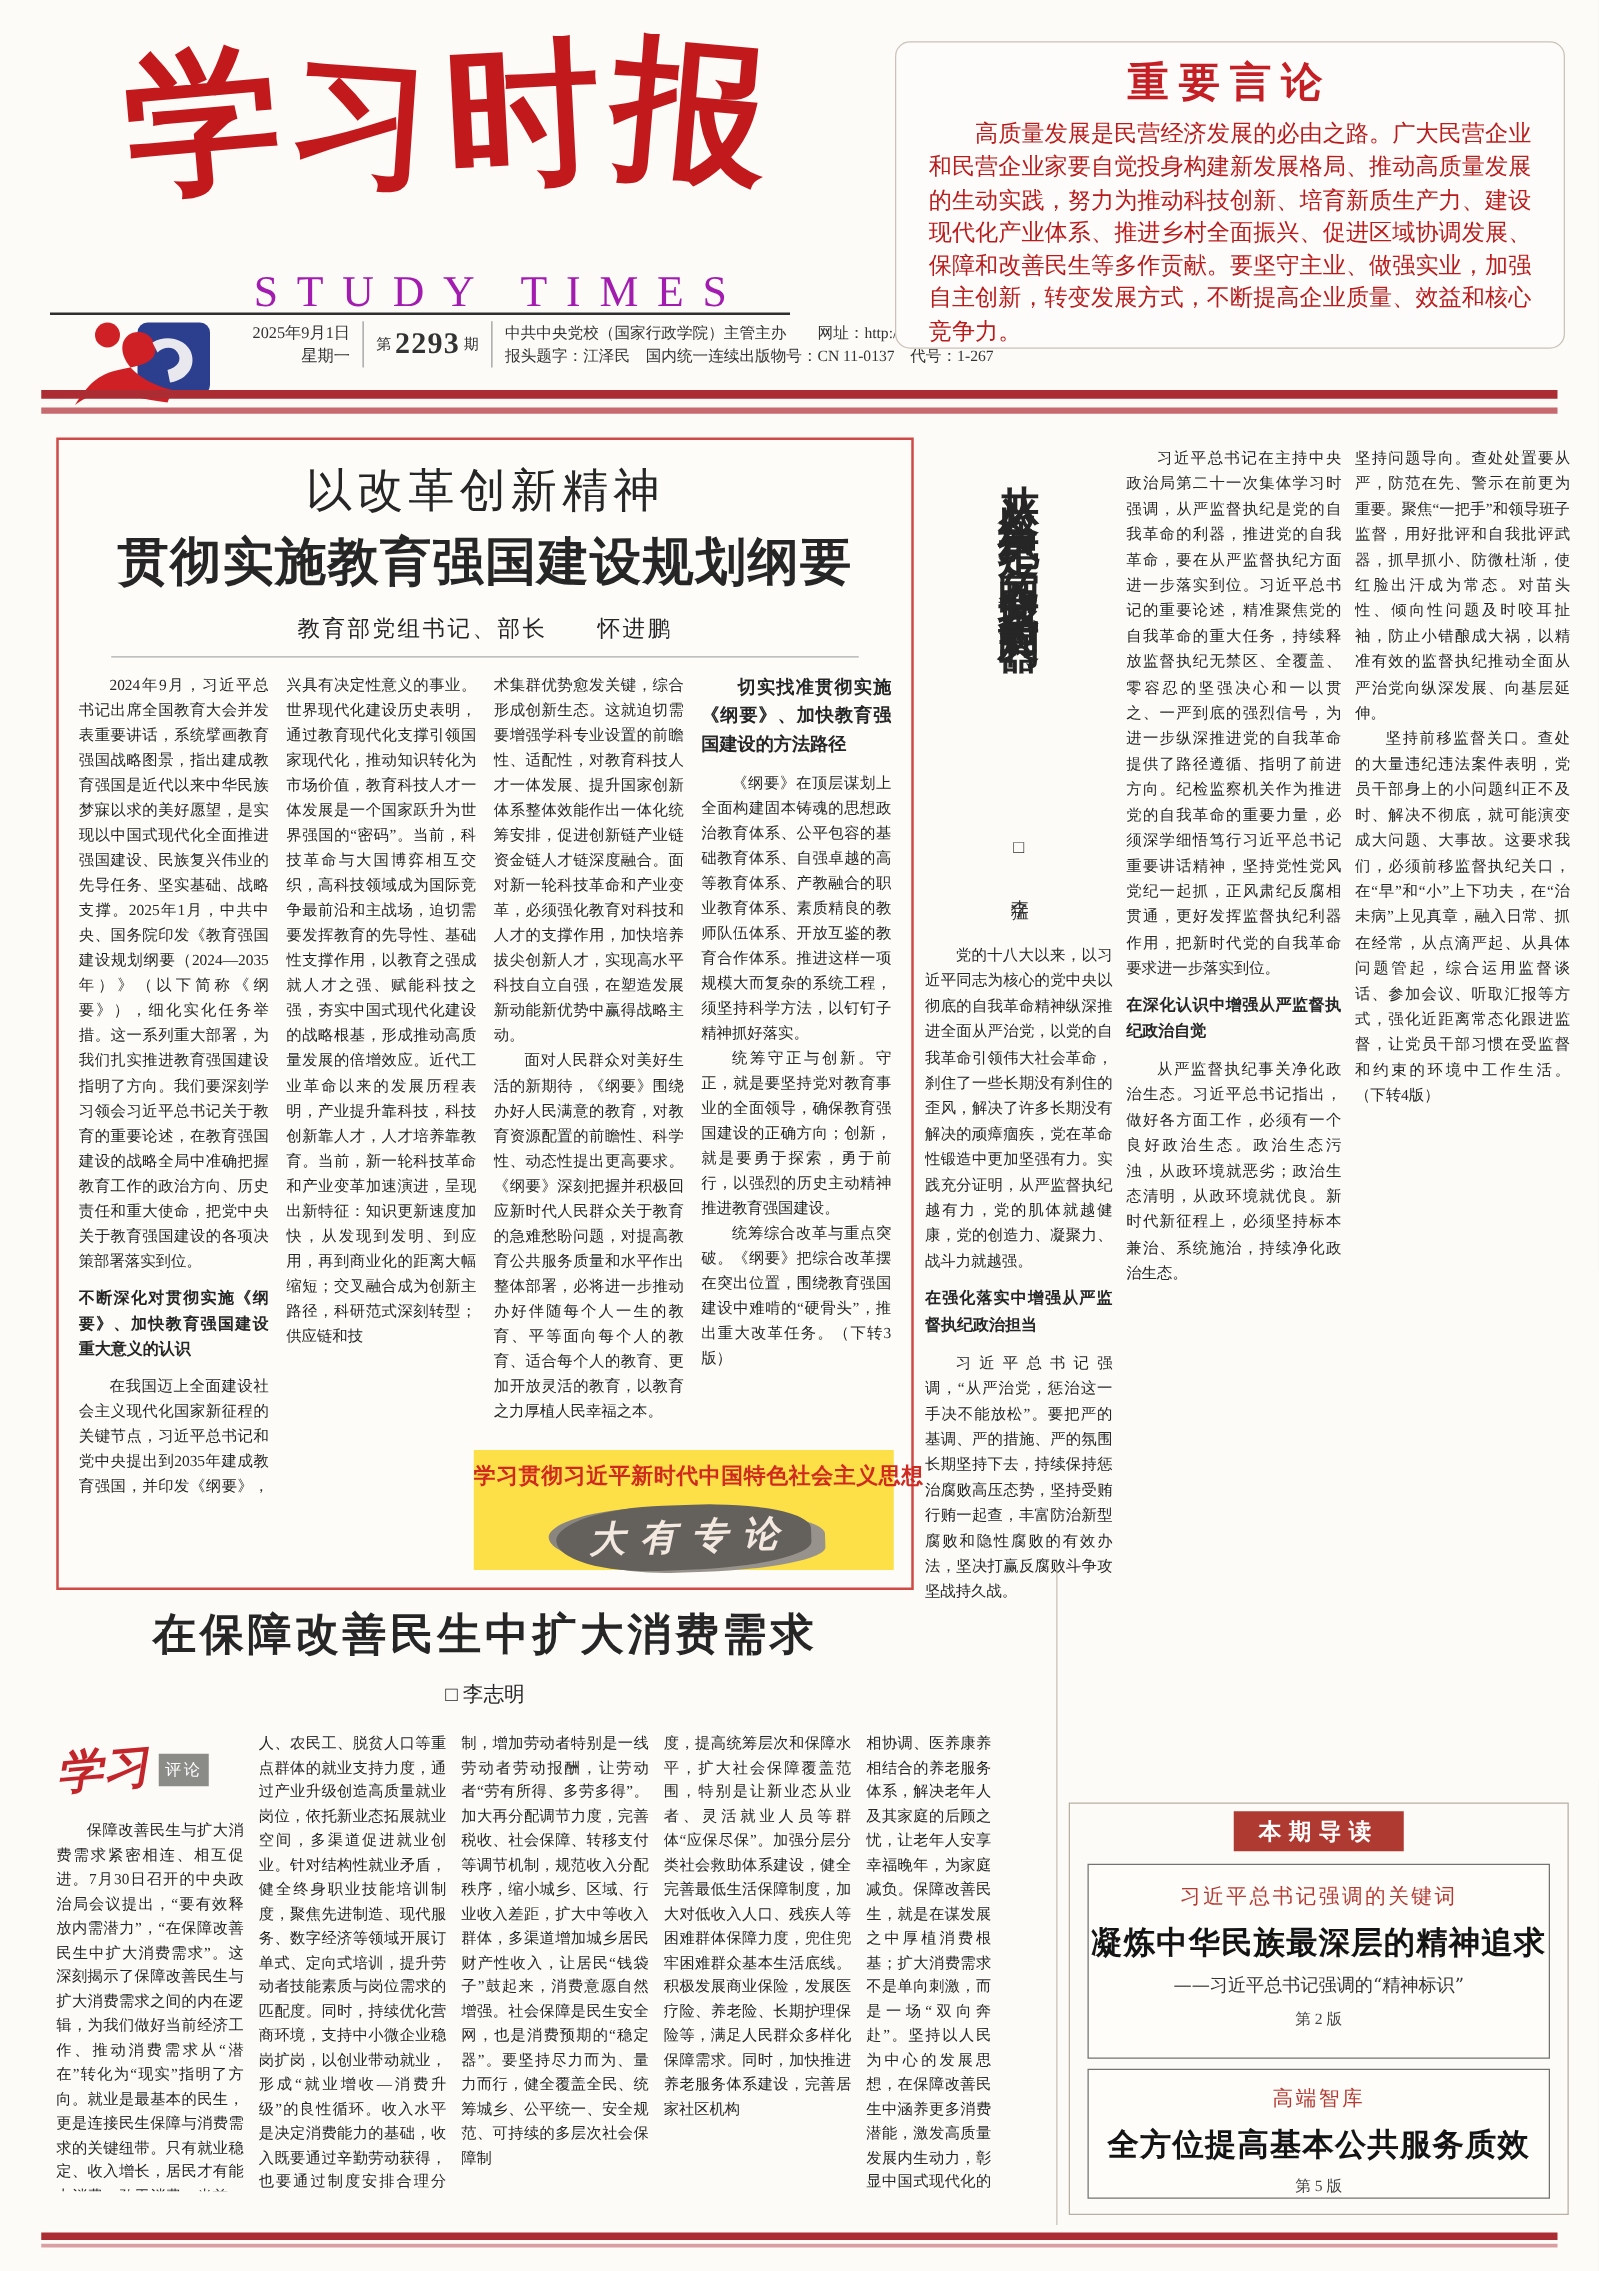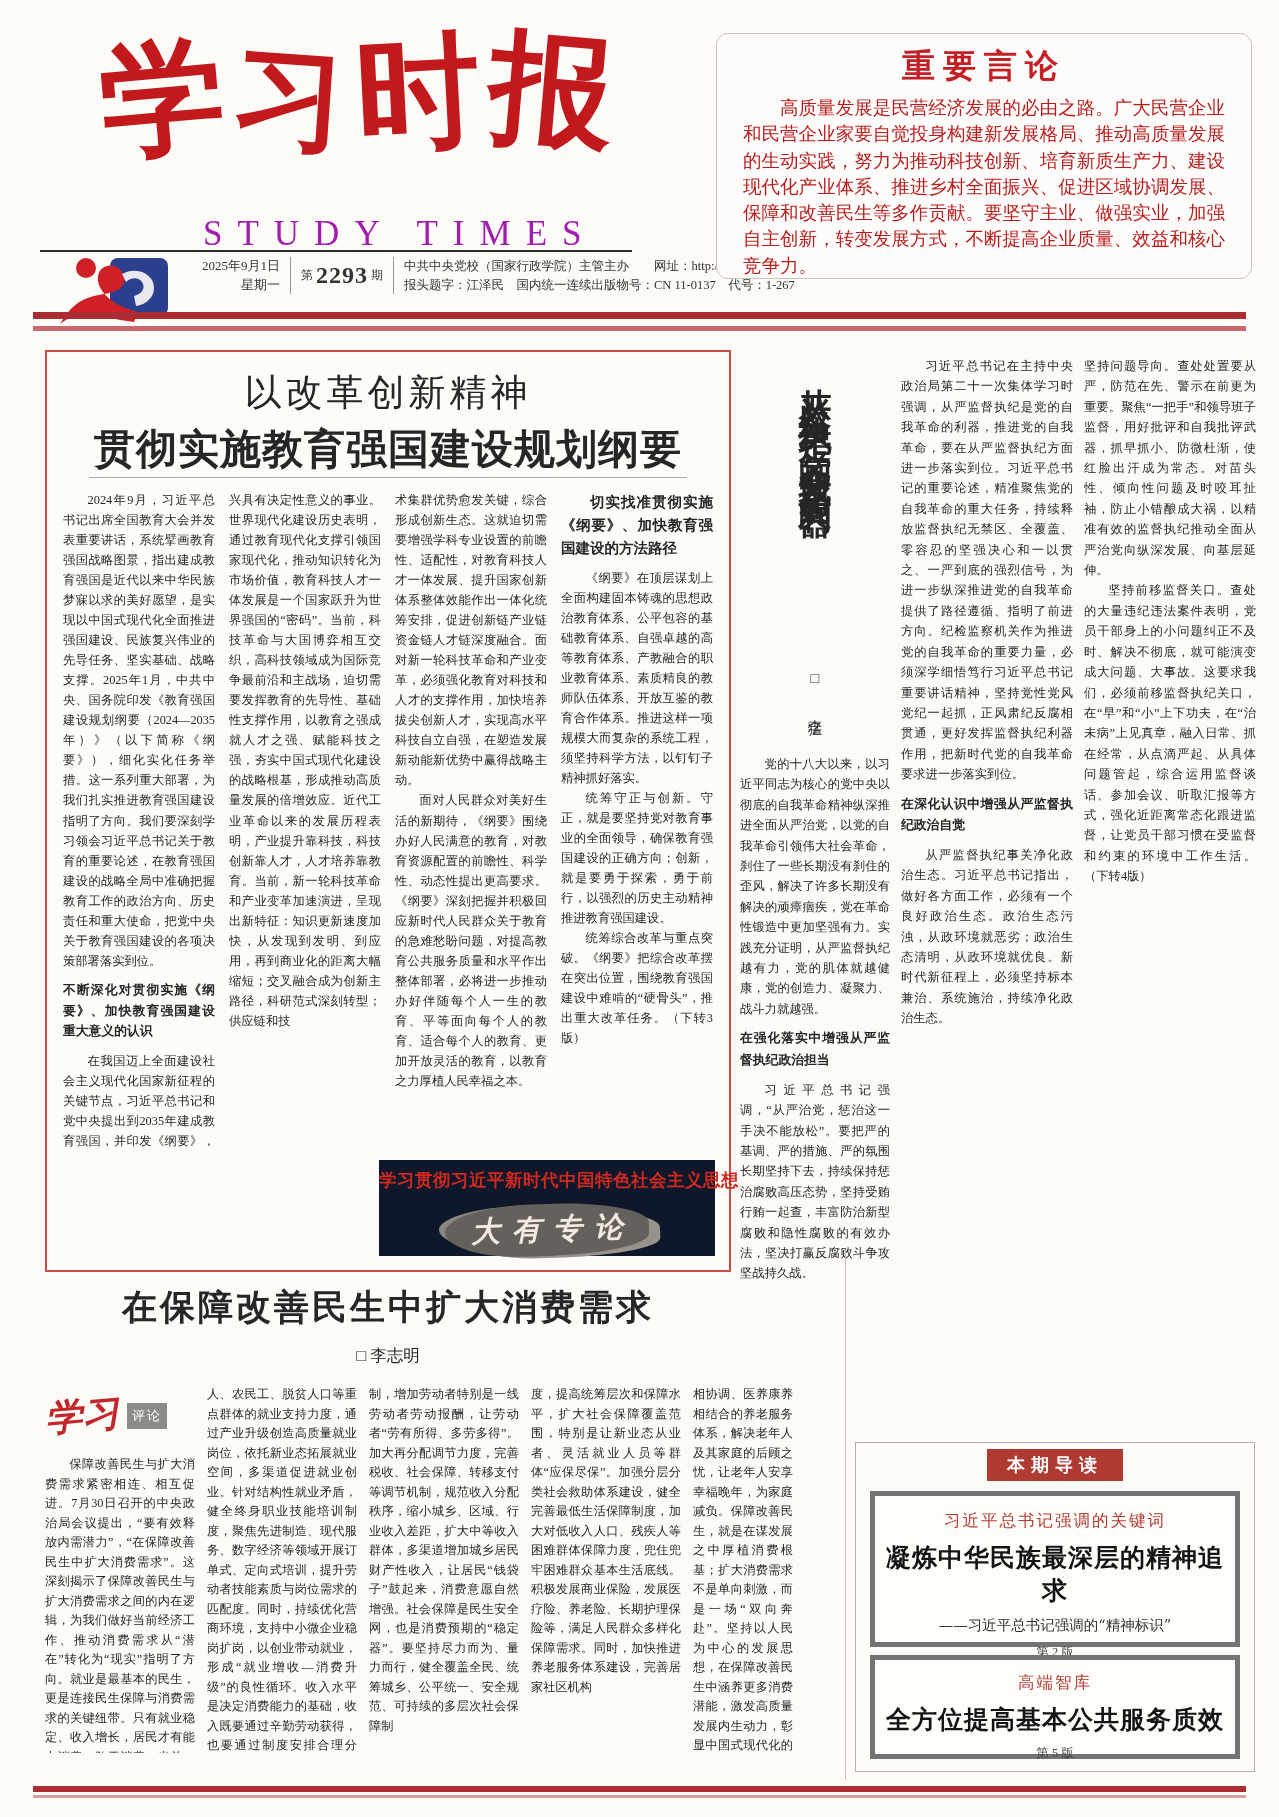--- a/index.html
+++ b/index.html
@@ -46,40 +46,40 @@
   .main-h1 { text-align:center; font-family:"DejaVu Serif", serif; font-weight:normal; font-size:37px; letter-spacing:4px; }
   .main-h2 { text-align:center; font-family:"DejaVu Serif", serif; font-weight:bold; font-size:41px; letter-spacing:1px; margin-top:4px; }
   .main-byline { text-align:center; font-size:18px; margin:14px 0 10px; letter-spacing:2px; }
   .main-rule { border-top:1px solid #aaa; width:92%; margin:0 auto 12px; }
   .main-cols { display:grid; grid-template-columns:repeat(4, 1fr); gap:0 14px; height:660px; }
   .col { overflow:hidden; font-size:12.3px; line-height:1.63; text-align:justify; }
   .col p { text-indent:2em; }
   .subhead { font-weight:bold; font-size:12.8px; margin:9px 0; text-indent:0 !important; }
   .lead-bold { font-weight:bold; font-size:14.5px; line-height:1.6; margin-bottom:8px; font-family:"DejaVu Serif", serif; }
   .col-pad { padding-bottom:128px; }
-  .slogan-wrap { position:absolute; right:14px; bottom:14px; width:336px; text-align:center; background:#0f172a; padding-top:8px; }
+  .slogan-wrap { position:absolute; right:14px; bottom:14px; width:336px; text-align:center; background:#fde047; padding-top:8px; }
   .slogan { color:#d02a20; font-weight:bold; font-size:17.5px; white-space:nowrap; letter-spacing:0.5px; }
   .ink-stamp { display:inline-block; margin-top:12px; background:#64615c; color:#f3e9e0;
     font-size:29px; font-weight:bold; font-style:italic; letter-spacing:12px; padding:6px 14px 6px 26px;
     border-radius:48% 52% 55% 45% / 55% 48% 42% 58%; transform:rotate(-2deg);
     box-shadow:14px 5px 0 -3px #97938c, -10px -3px 0 -4px #8a867f; }
   
   .right-art { position:absolute; left:740px; top:356px; width:516px; height:1078px;
     display:grid; grid-template-columns:150px 172px 172px; gap:0 11px; }
   .right-art .col { font-size:12.3px; line-height:1.66; }
   .vtitle-block { height:398px; display:flex; justify-content:center; padding-top:6px; }
   .vtitle { writing-mode:vertical-rl; text-orientation:upright; }
   .vtitle .tline { font-family:"DejaVu Serif", serif; font-weight:bold; font-size:33px; letter-spacing:7px; line-height:1.45; display:inline-block; }
   .vauthor { writing-mode:vertical-rl; text-orientation:upright; font-size:14.5px; padding-top:168px; letter-spacing:3px; color:#333; display:inline-block; }
   
   .guide-box { position:absolute; left:855px; top:1442px; width:400px; height:330px;
     border:1.5px solid #b7afa2; background:#fcfbf7; }
   .guide-badge { position:absolute; left:50%; top:6px; transform:translateX(-50%);
     background:#ae3a32; color:#fff; font-size:18px; font-weight:bold; letter-spacing:6px; padding:4px 20px; }
-  .guide-card { position:absolute; left:14px; right:14px; border:5px solid #737373; background:#fefdfa; text-align:center; }
+  .guide-card { position:absolute; left:14px; right:14px; border:1px solid #737373; background:#fefdfa; text-align:center; }
   .gc1 { top:48px; height:156px; padding-top:14px; }
   .gc2 { top:212px; height:104px; padding-top:12px; }
   .g-kicker { color:#b43b33; font-size:16.5px; letter-spacing:2px; font-family:"DejaVu Serif", serif; }
   .g-title { font-size:25px; font-weight:bold; color:#141414; margin-top:9px; letter-spacing:1px; font-family:"DejaVu Serif", serif; }
   .g-sub { font-size:14.5px; color:#333; margin-top:9px; font-family:"DejaVu Serif", serif; }
   .g-page { font-size:12.5px; color:#444; margin-top:9px; }
   
   .bottom-art { position:absolute; left:45px; top:1284px; width:792px; }
   .ba-h { width:686px; text-align:center; font-family:"DejaVu Serif", serif; font-weight:bold; font-size:35px; letter-spacing:3px; }
   .ba-byline { width:686px; text-align:center; font-size:16.5px; margin-top:14px; }
@@ -136,20 +136,21 @@
     <div class="quote-title">重要言论</div>
     <div class="quote-body">高质量发展是民营经济发展的必由之路。广大民营企业和民营企业家要自觉投身构建新发展格局、推动高质量发展的生动实践，努力为推动科技创新、培育新质生产力、建设现代化产业体系、推进乡村全面振兴、促进区域协调发展、保障和改善民生等多作贡献。要坚守主业、做强实业，加强自主创新，转变发展方式，不断提高企业质量、效益和核心竞争力。</div>
   </div>
 
   <div class="rule-a"></div>
   <div class="rule-b"></div>
 
   <div class="main-box">
     <div class="main-h1">以改革创新精神</div>
     <div class="main-h2">贯彻实施教育强国建设规划纲要</div>
+    <div class="main-byline">教育部党组书记、部长　　怀进鹏</div>
     <div class="main-rule"></div>
     <div class="main-cols">
       <div class="col">
         <p>2024年9月，习近平总书记出席全国教育大会并发表重要讲话，系统擘画教育强国战略图景，指出建成教育强国是近代以来中华民族梦寐以求的美好愿望，是实现以中国式现代化全面推进强国建设、民族复兴伟业的先导任务、坚实基础、战略支撑。2025年1月，中共中央、国务院印发《教育强国建设规划纲要（2024—2035年）》（以下简称《纲要》），细化实化任务举措。这一系列重大部署，为我们扎实推进教育强国建设指明了方向。我们要深刻学习领会习近平总书记关于教育的重要论述，在教育强国建设的战略全局中准确把握教育工作的政治方向、历史责任和重大使命，把党中央关于教育强国建设的各项决策部署落实到位。</p>
         <p class="subhead">不断深化对贯彻实施《纲要》、加快教育强国建设重大意义的认识</p>
         <p>在我国迈上全面建设社会主义现代化国家新征程的关键节点，习近平总书记和党中央提出到2035年建成教育强国，并印发《纲要》，正当其时、意义重大。要全面准确把握建设教育强国重大决策部署的战略考量，不断增强政治自觉、思想自觉、行动自觉。</p>
 
       </div>
       <div class="col">
         <p style="text-indent:0">兴具有决定性意义的事业。世界现代化建设历史表明，通过教育现代化支撑引领国家现代化，推动知识转化为市场价值，教育科技人才一体发展是一个国家跃升为世界强国的“密码”。当前，科技革命与大国博弈相互交织，高科技领域成为国际竞争最前沿和主战场，迫切需要发挥教育的先导性、基础性支撑作用，以教育之强成就人才之强、赋能科技之强，夯实中国式现代化建设的战略根基，形成推动高质量发展的倍增效应。近代工业革命以来的发展历程表明，产业提升靠科技，科技创新靠人才，人才培养靠教育。当前，新一轮科技革命和产业变革加速演进，呈现出新特征：知识更新速度加快，从发现到发明、到应用，再到商业化的距离大幅缩短；交叉融合成为创新主路径，科研范式深刻转型；供应链和技</p>

